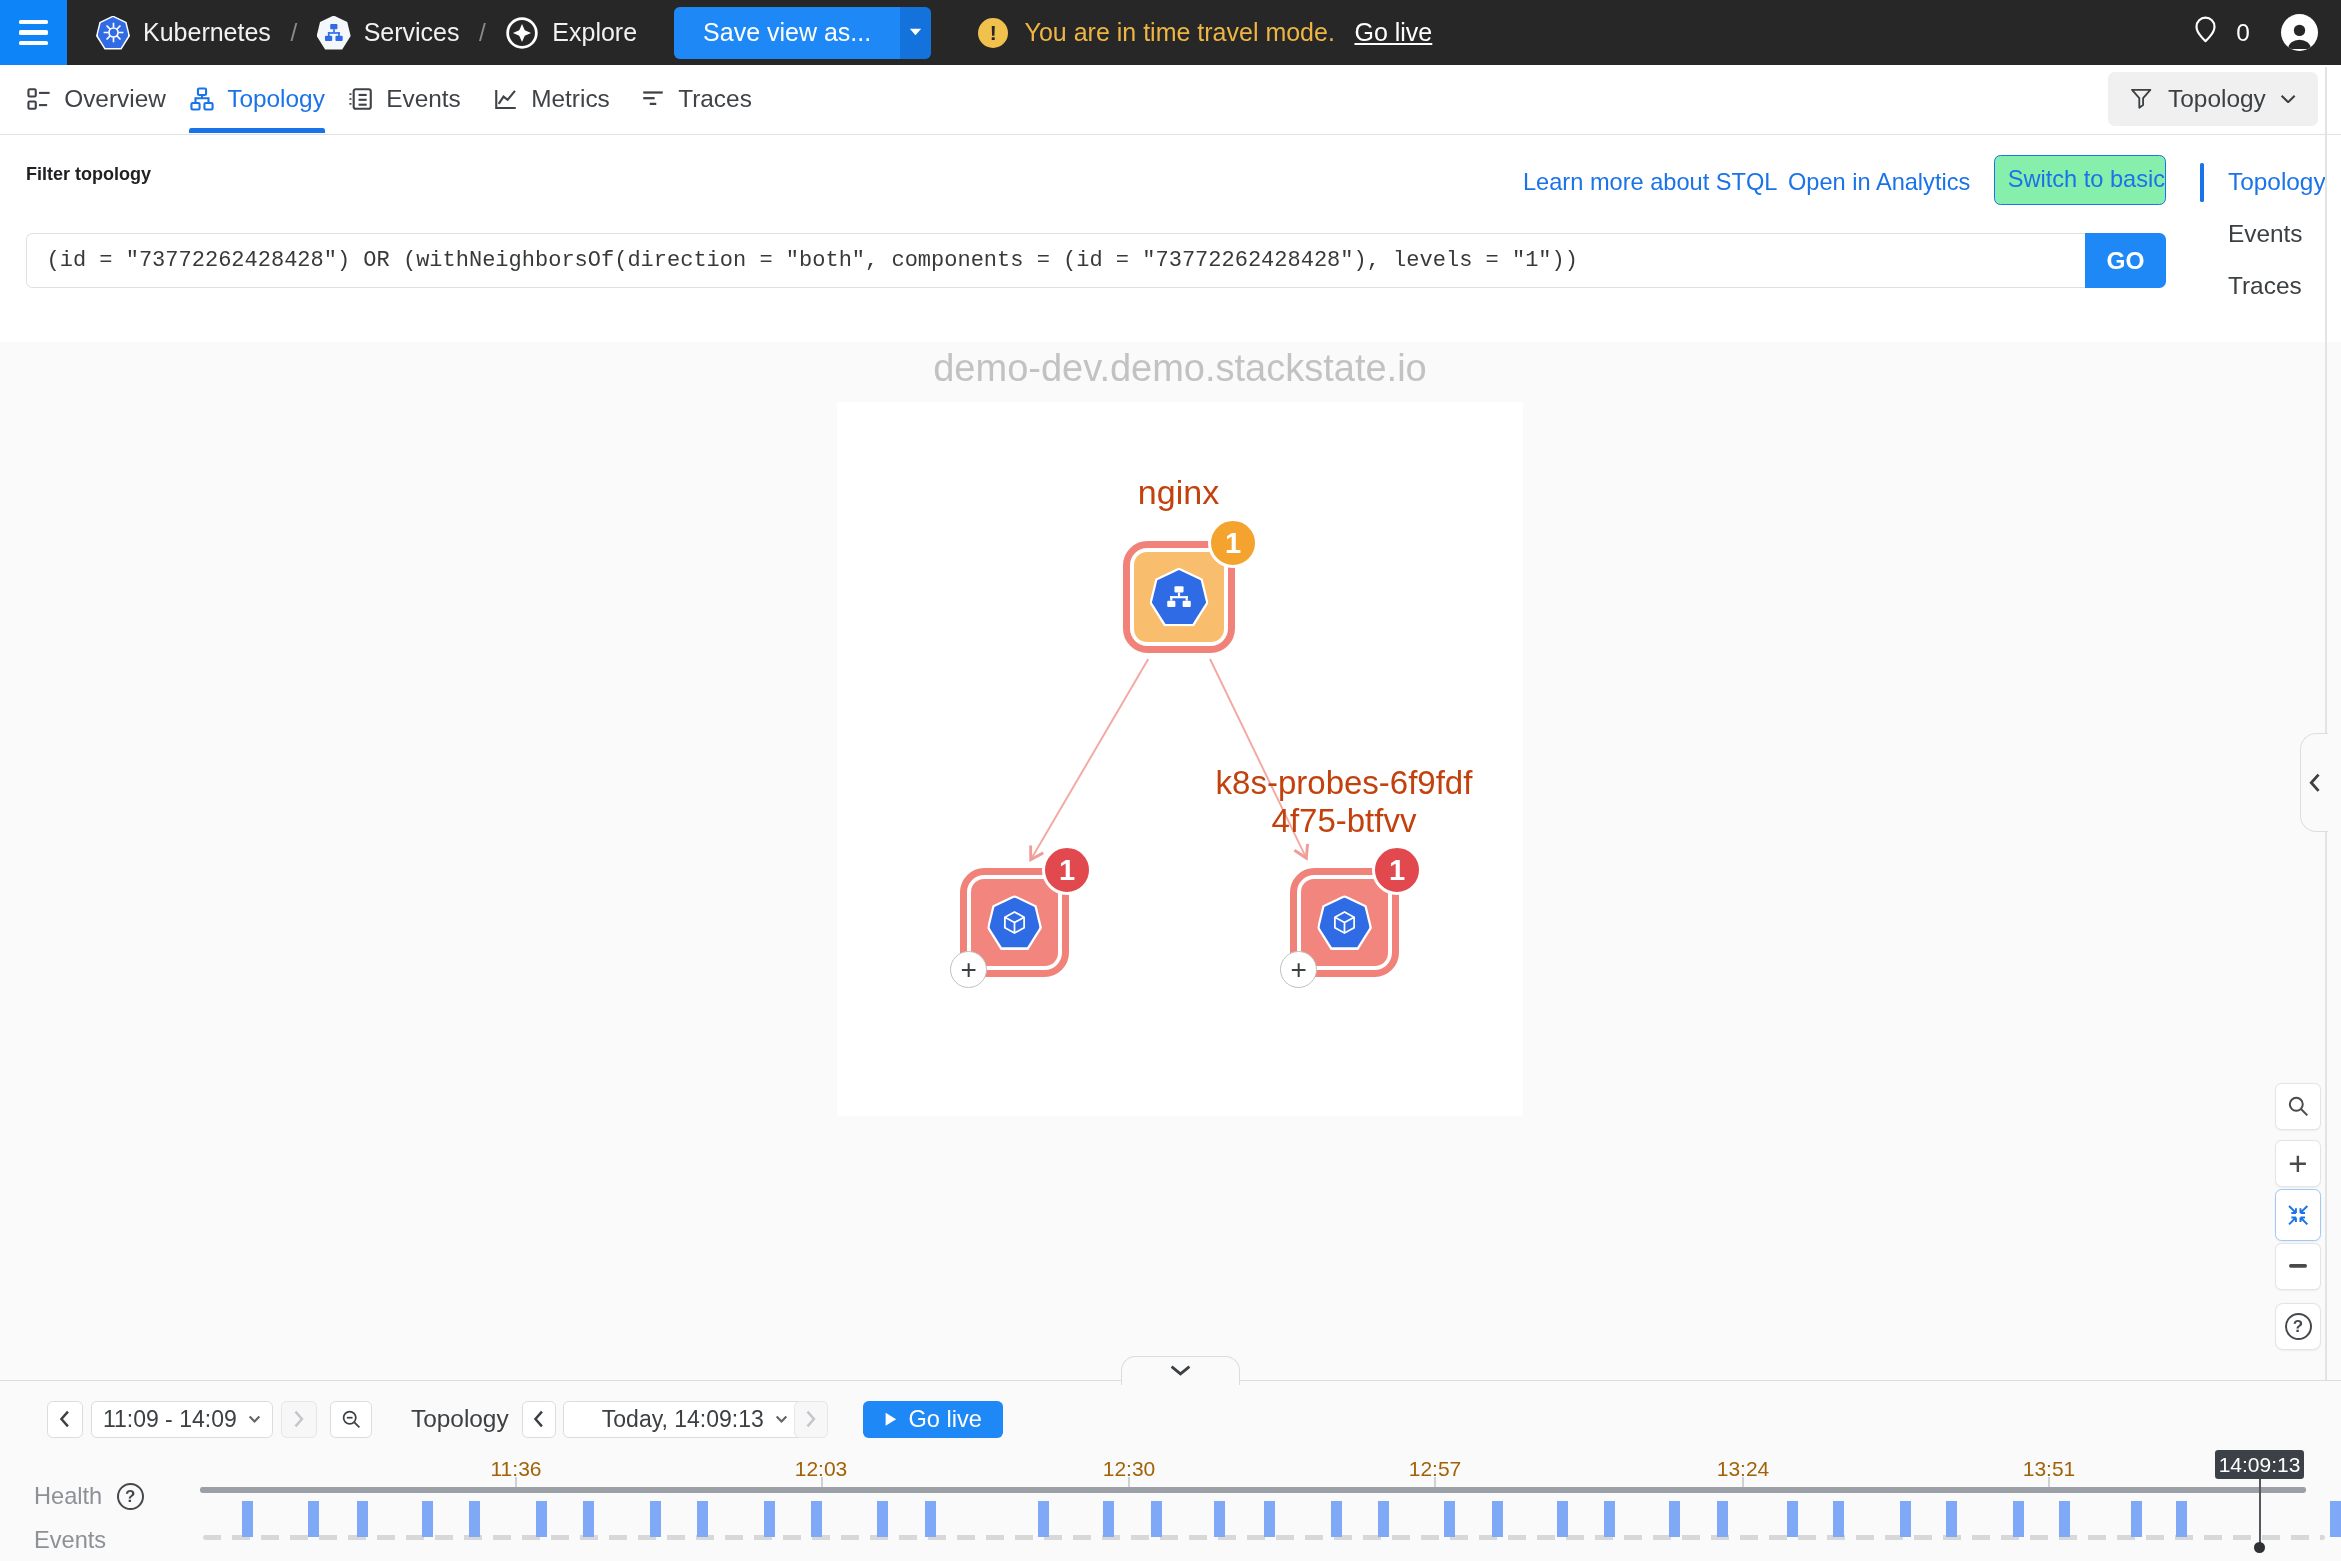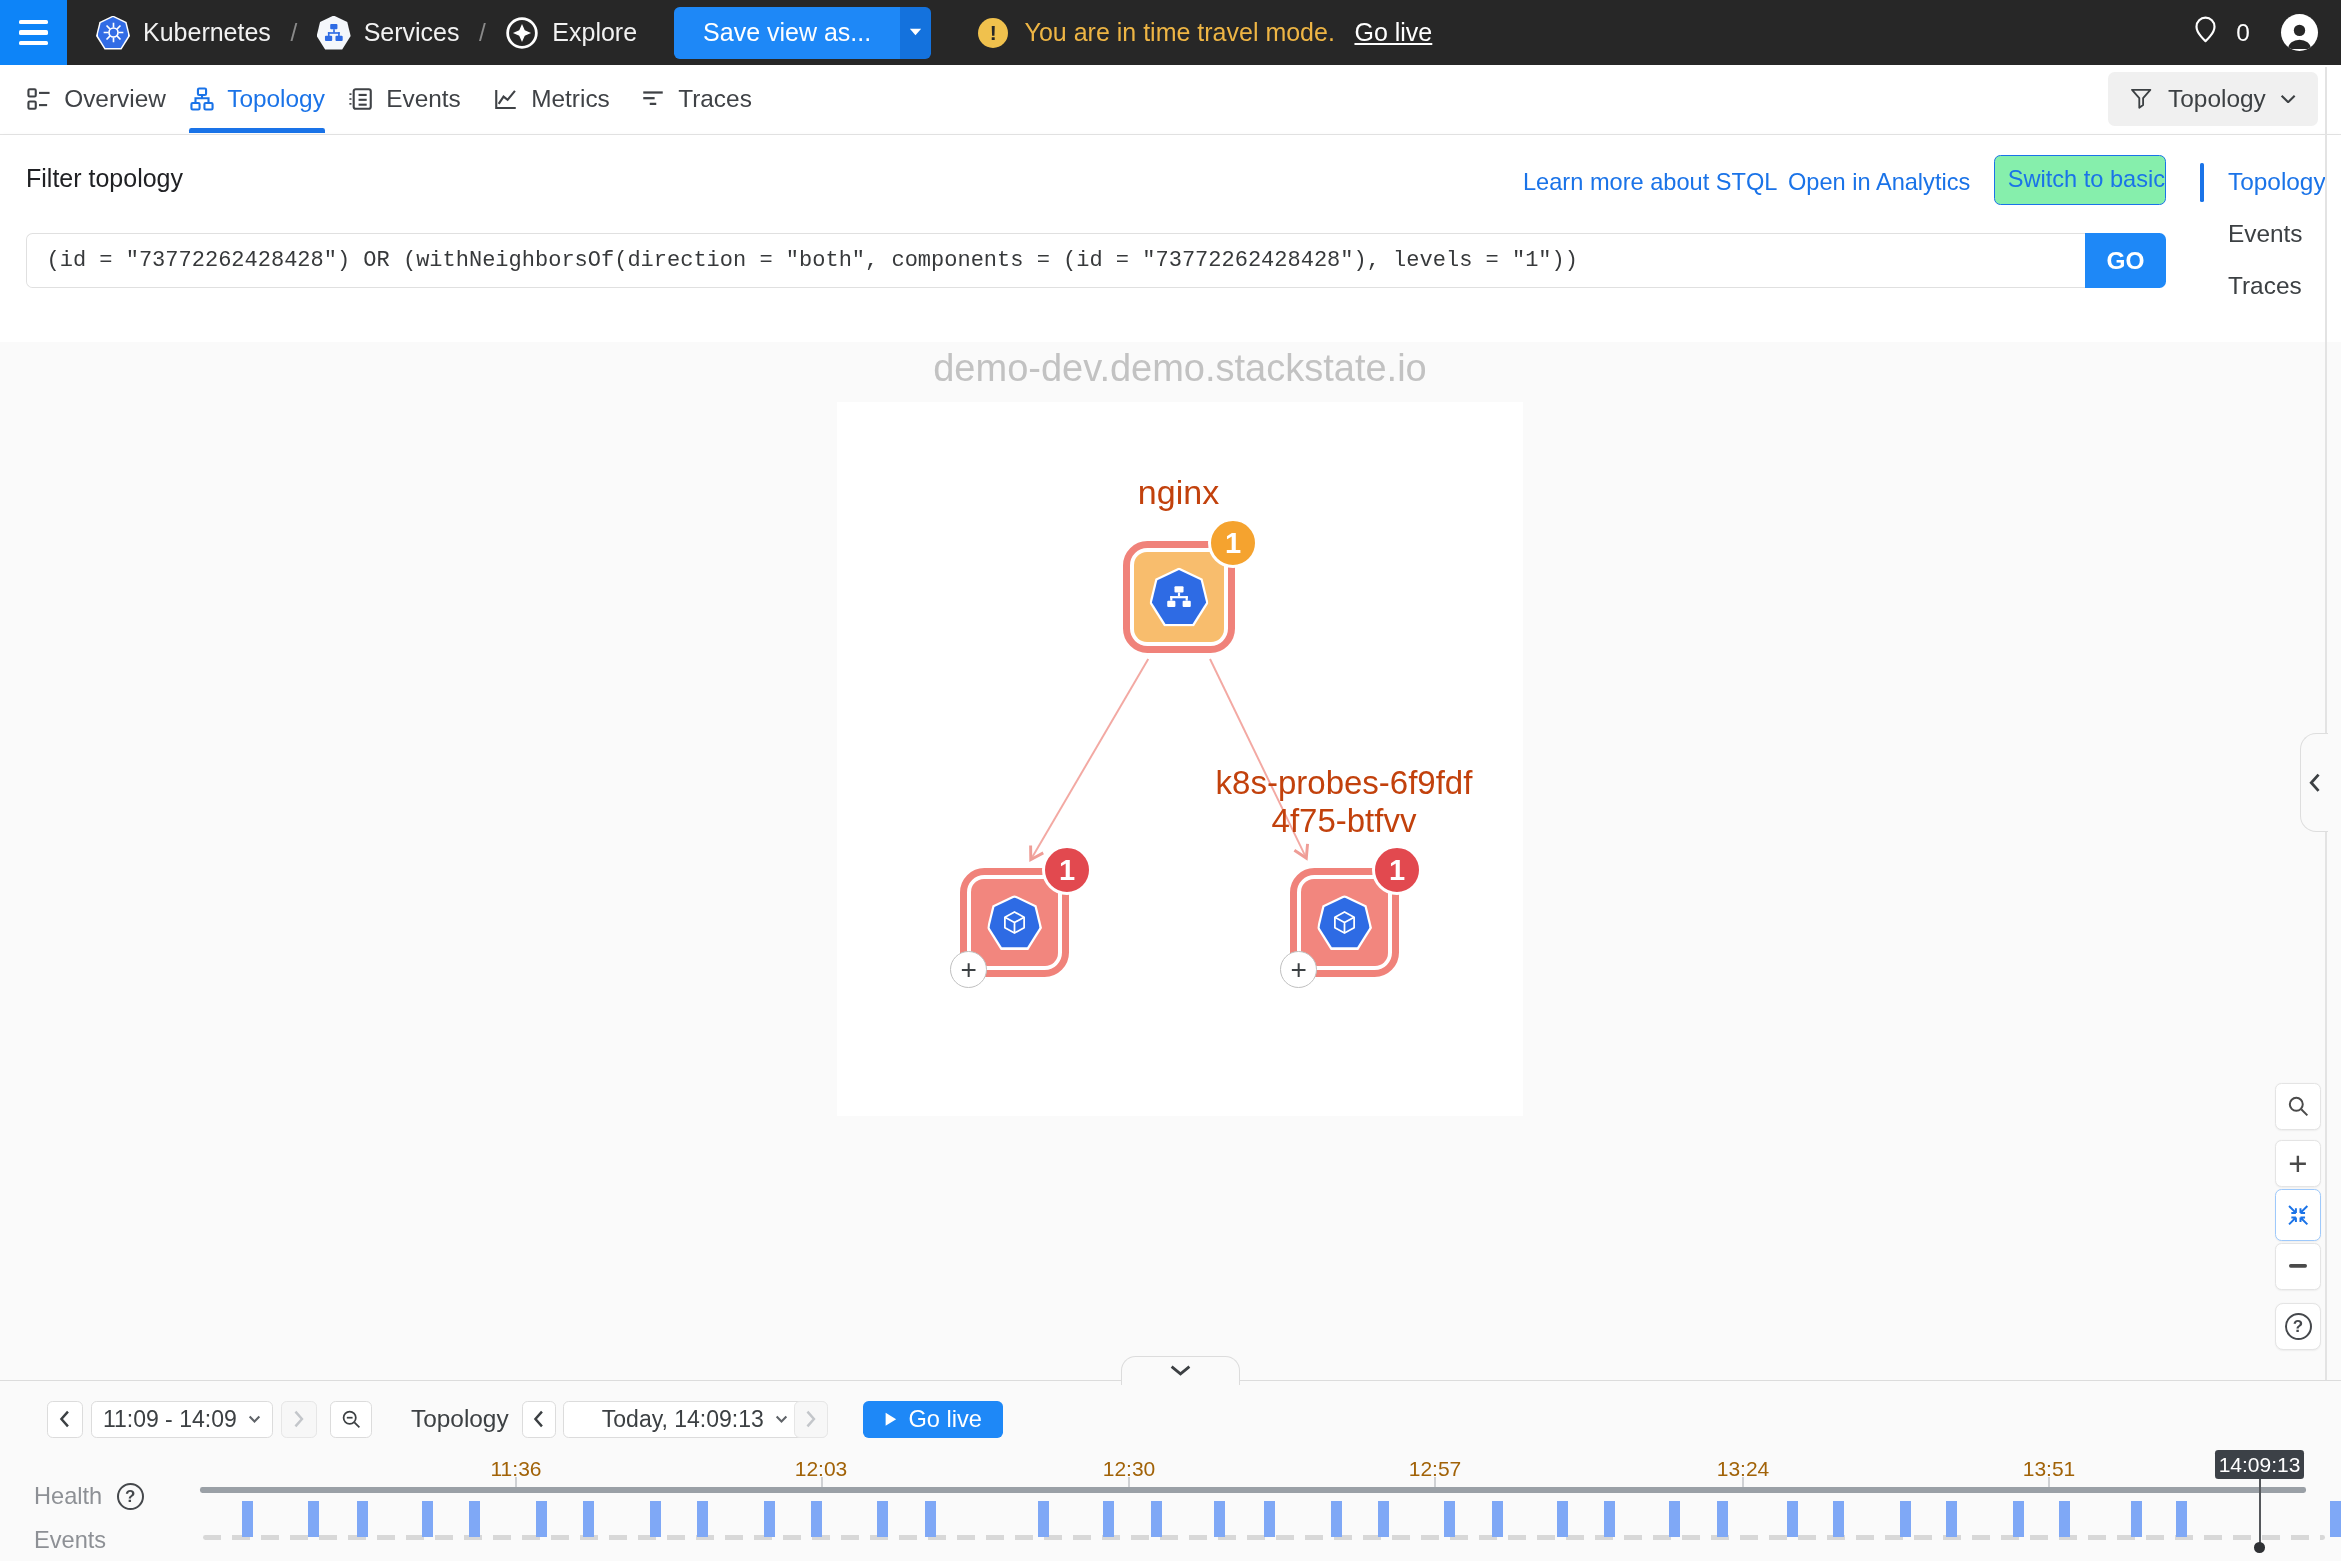--- a/index.html
+++ b/index.html
@@ -30,21 +30,21 @@
   .tabbar { position:absolute; top:65px; left:0; width:2342px; height:70px; background:#fff; border-bottom:1.6px solid #e4e4e4; }
   .tab { position:absolute; top:0; height:68px; display:flex; align-items:center; gap:12.2px; font-size:24.4px; color:#3f4246; cursor:pointer; }
   .tab svg { stroke:#3f4246; }
   .tab.active { color:#1a73e8; }
   .tab.active svg { stroke:#1a73e8; }
   .tab.active::after { content:""; position:absolute; left:0; right:0; bottom:0; height:4.9px; background:#1a73e8; border-radius:2.4px 2.4px 0 0; }
   .filters-btn { position:absolute; right:24.4px; top:6.5px; height:54px; background:#f0f0f0; border-radius:6.5px; display:flex; align-items:center; gap:14.6px; padding:0 21px; font-size:24.4px; color:#3c4043; cursor:pointer; }
 
   
   .filter-panel { position:absolute; top:135px; left:0; width:2342px; height:207px; background:#fff; box-shadow:0 2.4px 5.7px rgba(0,0,0,0.07); }
-  .fp-title { position:absolute; left:26px; top:29px; font-size:25px; font-weight:400; color:#202124; }
+  .fp-title { position:absolute; left:26px; top:29px; font-size:18px; font-weight:700; color:#202124; }
   .fp-link { position:absolute; top:34px; font-size:23.6px; color:#1a73e8; cursor:pointer; }
   .switch-btn { position:absolute; left:1994px; top:19.5px; width:172px; height:50px; border:1.6px solid #1a73e8; border-radius:6.5px; background:#86efac; color:#1a73e8; font-size:23.6px; display:flex; align-items:center; justify-content:flex-end; cursor:pointer; }
   .rail-ind { position:absolute; left:2200px; top:28px; width:4.1px; height:39px; background:#1a73e8; border-radius:1.6px; }
   .rail-item { position:absolute; left:2228px; font-size:24.4px; color:#3c4043; cursor:pointer; }
   .rail-item.active { color:#1a73e8; }
   .query-input { position:absolute; left:26px; top:98px; width:2059px; height:55px; border:1.6px solid #e0e0e0; border-right:none; border-radius:6.5px 0 0 6.5px; background:#fff; font-family:"Liberation Mono", monospace; font-size:22px; color:#37393b; padding:0 19.5px; outline:none; }
   .go-btn { position:absolute; left:2085px; top:98px; width:81px; height:55px; background:#1e88f7; color:#fff; border:none; border-radius:0 6.5px 6.5px 0; font-size:24.4px; font-weight:700; cursor:pointer; font-family:"Liberation Sans",sans-serif; }
 
   
   .canvas { position:absolute; top:342px; left:0; width:2342px; height:1038px; background:#fafafa; }

